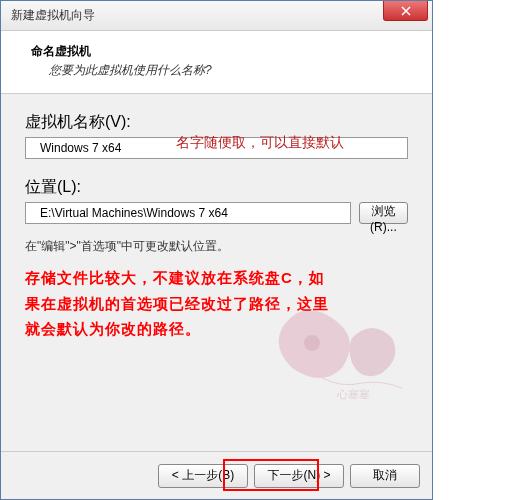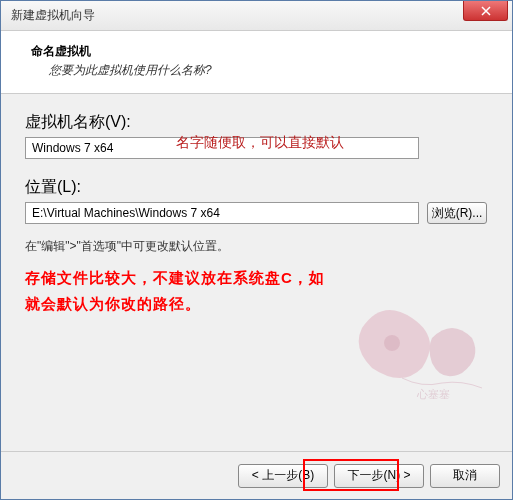--- a/index.html
+++ b/index.html
@@ -1,27 +1,27 @@
 <!DOCTYPE html>
 <html><head>
   <meta charset="utf-8">
   <style>
     * { box-sizing: border-box; margin: 0; padding: 0; }
     body { font-family: "Microsoft YaHei", "SimSun", Tahoma, sans-serif; font-size: 12px; background: #fff; }
-    .window { width: 513px; height: 500px; border: 1px solid #5a7ca8; background: #fff; position: relative; }
+    .window { width: 433px; height: 500px; border: 1px solid #5a7ca8; background: #fff; position: relative; }
     .titlebar { height: 30px; background: linear-gradient(to bottom, #f8f8f8, #e8e8e8); border-bottom: 1px solid #ccc; display: flex; align-items: center; padding-left: 10px; position: relative; }
     .titlebar-text { font-size: 12px; color: #333; }
     .close-btn { position: absolute; right: 4px; top: 0; width: 45px; height: 20px; background: linear-gradient(to bottom, #e77, #c33); border: 1px solid #a22; border-top: none; border-radius: 0 0 3px 3px; display: flex; align-items: center; justify-content: center; cursor: pointer; }
     .close-btn svg { width: 10px; height: 10px; }
     .header-section { padding: 12px 20px 14px 30px; background: #fff; border-bottom: 1px solid #ccc; }
     .header-title { font-weight: bold; font-size: 12px; color: #000; }
     .header-subtitle { font-size: 12px; color: #333; margin-top: 2px; margin-left: 18px; font-style: italic; }
     .content { padding: 18px 24px; background: #f0f0f0; height: calc(100% - 30px - 56px - 48px); position: relative; }
     .field-label { font-size: 16px; color: #000; margin-bottom: 4px; }
-    .text-input { width: 394px; height: 22px; border: 1px solid #999; padding: 2px 6px; font-size: 12px; background: #fff; font-family: Tahoma, sans-serif; }
+    .text-input { width: 394px; height: 22px; border: 1px solid #999; padding: 2px 14px; font-size: 12px; background: #fff; font-family: Tahoma, sans-serif; }
     .annotation-red { color: #b91c1c; font-size: 14px; font-weight: normal; }
     .name-row { display: flex; align-items: center; gap: 10px; }
     .location-section { margin-top: 18px; }
     .location-row { display: flex; align-items: center; gap: 8px; }
     .browse-btn { width: 60px; height: 22px; border: 1px solid #888; background: linear-gradient(to bottom, #fff, #e5e5e5); font-size: 12px; cursor: pointer; border-radius: 3px; }
     .hint-text { font-size: 12px; color: #333; margin-top: 14px; }
     .storage-note { color: #f00; font-size: 15px; font-weight: bold; margin-top: 10px; line-height: 1.7; letter-spacing: 1px; }
     .footer { position: absolute; bottom: 0; left: 0; right: 0; height: 48px; background: #f0f0f0; border-top: 1px solid #ccc; display: flex; align-items: center; justify-content: flex-end; padding-right: 12px; gap: 6px; }
     .nav-btn { width: 90px; height: 24px; border: 1px solid #888; background: linear-gradient(to bottom, #fff, #e5e5e5); font-size: 12px; cursor: pointer; border-radius: 3px; }
     .red-highlight { border: 2px solid #f00; position: absolute; pointer-events: none; }
@@ -61,20 +61,21 @@
       <div class="location-row">
         <input type="text" class="text-input" value="E:\Virtual Machines\Windows 7 x64" style="">
         <button class="browse-btn">浏览(R)...</button>
       </div>
     </div>
 
     <div class="hint-text">在"编辑"&gt;"首选项"中可更改默认位置。</div>
 
     <div class="storage-note">
       <div>存储文件比较大，不建议放在系统盘C，如</div>
+      <div>果在虚拟机的首选项已经改过了路径，这里</div>
       <div>就会默认为你改的路径。</div>
     </div>
 
     <div class="watermark">
       <svg viewBox="0 0 160 120">
         <path d="M20 40 Q40 10 70 30 Q100 50 80 80 Q60 100 30 80 Q10 60 20 40" fill="#d4809a" opacity="0.6"></path>
         <path d="M90 50 Q110 30 130 50 Q140 70 120 85 Q100 95 90 75 Q85 60 90 50" fill="#c06080" opacity="0.5"></path>
         <circle cx="50" cy="55" r="8" fill="#b05070" opacity="0.4"></circle>
         <path d="M60 90 Q80 100 100 95 Q120 92 140 100" stroke="#c07090" stroke-width="1" fill="none" opacity="0.5"></path>
         <text x="75" y="110" font-size="11" fill="#b06080" opacity="0.5">心塞塞</text>

